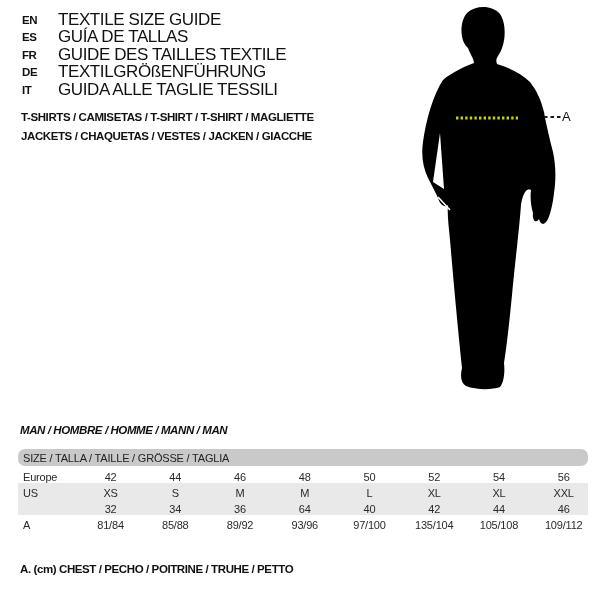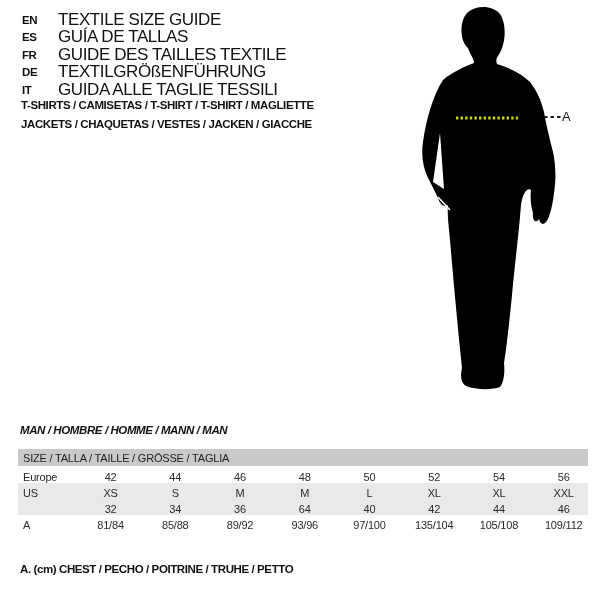--- a/index.html
+++ b/index.html
@@ -7,31 +7,31 @@
     width:600px;height:600px;position:relative;background:#ffffff;
     font-family:"Liberation Sans","DejaVu Sans",sans-serif;color:#111;
     overflow:hidden;
   }
   
   .lang-block{position:absolute;left:22px;top:11px;}
   .lang-row{display:flex;height:17.5px;align-items:center;}
   .lang-code{width:36px;font-weight:700;font-size:11.5px;letter-spacing:-0.4px;}
   .lang-label{font-weight:400;font-size:17px;letter-spacing:-0.4px;white-space:nowrap;}
   
-  .category-block{position:absolute;left:21px;top:96px;}
+  .category-block{position:absolute;left:21px;top:108px;}
   .category-line{font-weight:700;font-size:11.5px;letter-spacing:-0.4px;line-height:19px;white-space:nowrap;}
   
   .figure{position:absolute;left:370px;top:0;width:230px;height:410px;}
   .figure svg{position:absolute;left:0;top:0;width:230px;height:410px;}
   .measure-a{position:absolute;left:192px;top:109px;font-size:13px;font-weight:400;color:#111;}
   
   .man-title{position:absolute;left:20px;top:424px;font-weight:700;font-size:11.5px;letter-spacing:-0.4px;white-space:nowrap;font-style:italic;}
   
   .size-table{position:absolute;left:18px;top:449px;width:570px;font-size:11px;letter-spacing:-0.2px;color:#2a2a2a;}
-  .t-header{height:17px;display:flex;align-items:center;padding-left:5px;box-sizing:border-box;margin-bottom:1px;color:#222;}
+  .t-header{height:17px;display:flex;align-items:center;padding-left:5px;box-sizing:border-box;margin-bottom:1px;color:#222;border-radius:7px;}
   .t-row{display:flex;height:16px;align-items:flex-end;gap:16px;}
   .t-label{width:66px;padding-left:5px;box-sizing:border-box;text-align:left;}
   .t-cell{width:63px;text-align:center;margin-top:7px;}
   
   .footnote{position:absolute;left:20px;top:551px;font-weight:700;font-size:11.5px;letter-spacing:-0.4px;white-space:nowrap;margin-top:12px;}
 </style>
 </head>
 <body>
 
 <div class="lang-block">

